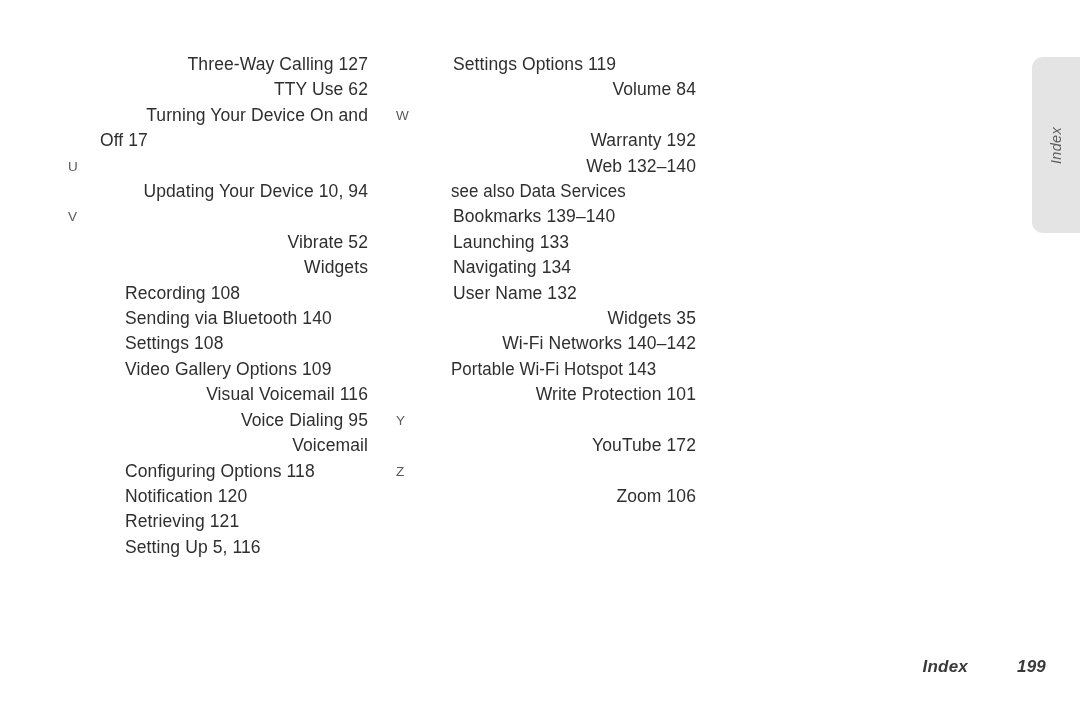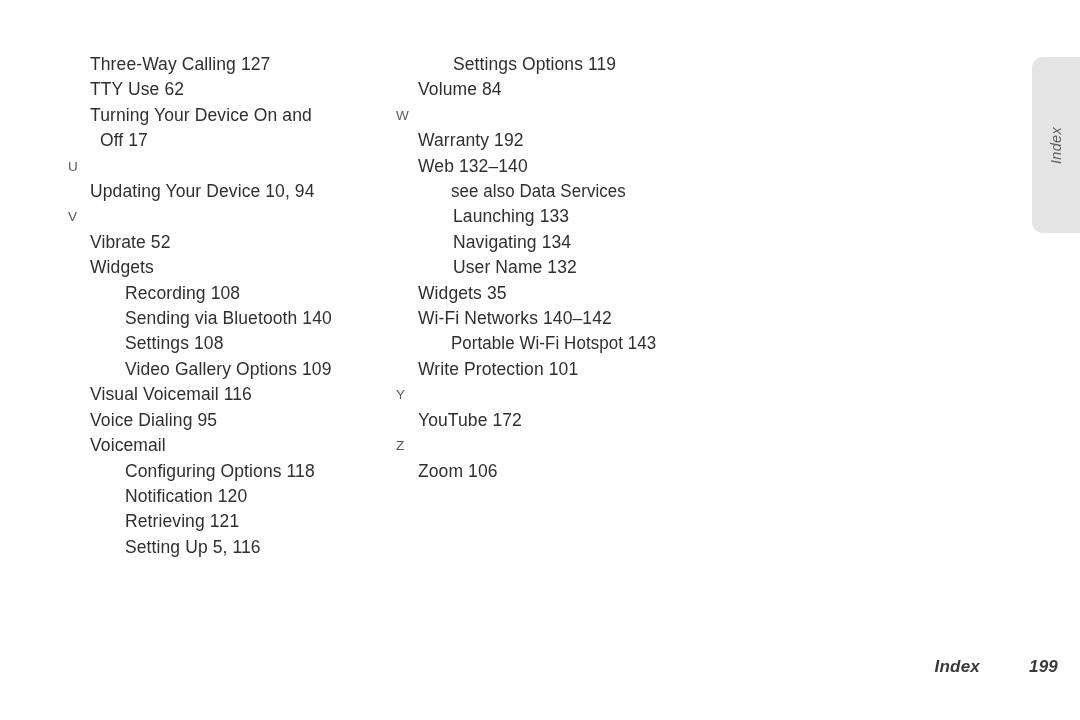--- a/index.html
+++ b/index.html
@@ -41,21 +41,21 @@
     letter-spacing: 0.1px;
   }
   
   .lvl-letter {
     font-size: 13.5px;
     line-height: 25.4px;
     color: #5a5a5a;
     padding-left: 0px;
     letter-spacing: 0.2px;
   }
-  .lvl-main   { padding-left: 22px; }
+  .lvl-main   { padding-left: 22px; text-align: right; }
   .lvl-cont   { padding-left: 32px; }   
   .lvl-sub    { padding-left: 57px; }
 
   
   .condensed {
     transform: scaleX(0.965);
     transform-origin: left center;
   }
 
   
@@ -84,21 +84,21 @@
   }
   .side-tab-label > span {
     writing-mode: vertical-rl;
     transform: rotate(180deg);
     white-space: nowrap;
   }
 
   
   .footer {
     position: absolute;
-    left: 12px;
+    left: 0;
     top: 657px;
     width: 1046px;
     text-align: right;
     font-size: 17px;
     font-style: italic;
     font-weight: bold;
     color: #3a3a3a;
     letter-spacing: 0.2px;
   }
   .footer-label { margin-right: 48px; }
@@ -132,20 +132,21 @@
       <div class="entry lvl-sub">Setting Up 5, 116</div>
     </div>
 
   <div class="column column-right">
       <div class="entry lvl-sub">Settings Options 119</div>
       <div class="entry lvl-main">Volume 84</div>
       <div class="entry lvl-letter">W</div>
       <div class="entry lvl-main">Warranty 192</div>
       <div class="entry lvl-main">Web 132–140</div>
       <div class="entry lvl-sub condensed">see also Data Services</div>
+      <div class="entry lvl-sub">Bookmarks 139–140</div>
       <div class="entry lvl-sub">Launching 133</div>
       <div class="entry lvl-sub">Navigating 134</div>
       <div class="entry lvl-sub">User Name 132</div>
       <div class="entry lvl-main">Widgets 35</div>
       <div class="entry lvl-main">Wi-Fi Networks 140–142</div>
       <div class="entry lvl-sub condensed">Portable Wi-Fi Hotspot 143</div>
       <div class="entry lvl-main">Write Protection 101</div>
       <div class="entry lvl-letter">Y</div>
       <div class="entry lvl-main">YouTube 172</div>
       <div class="entry lvl-letter">Z</div>

